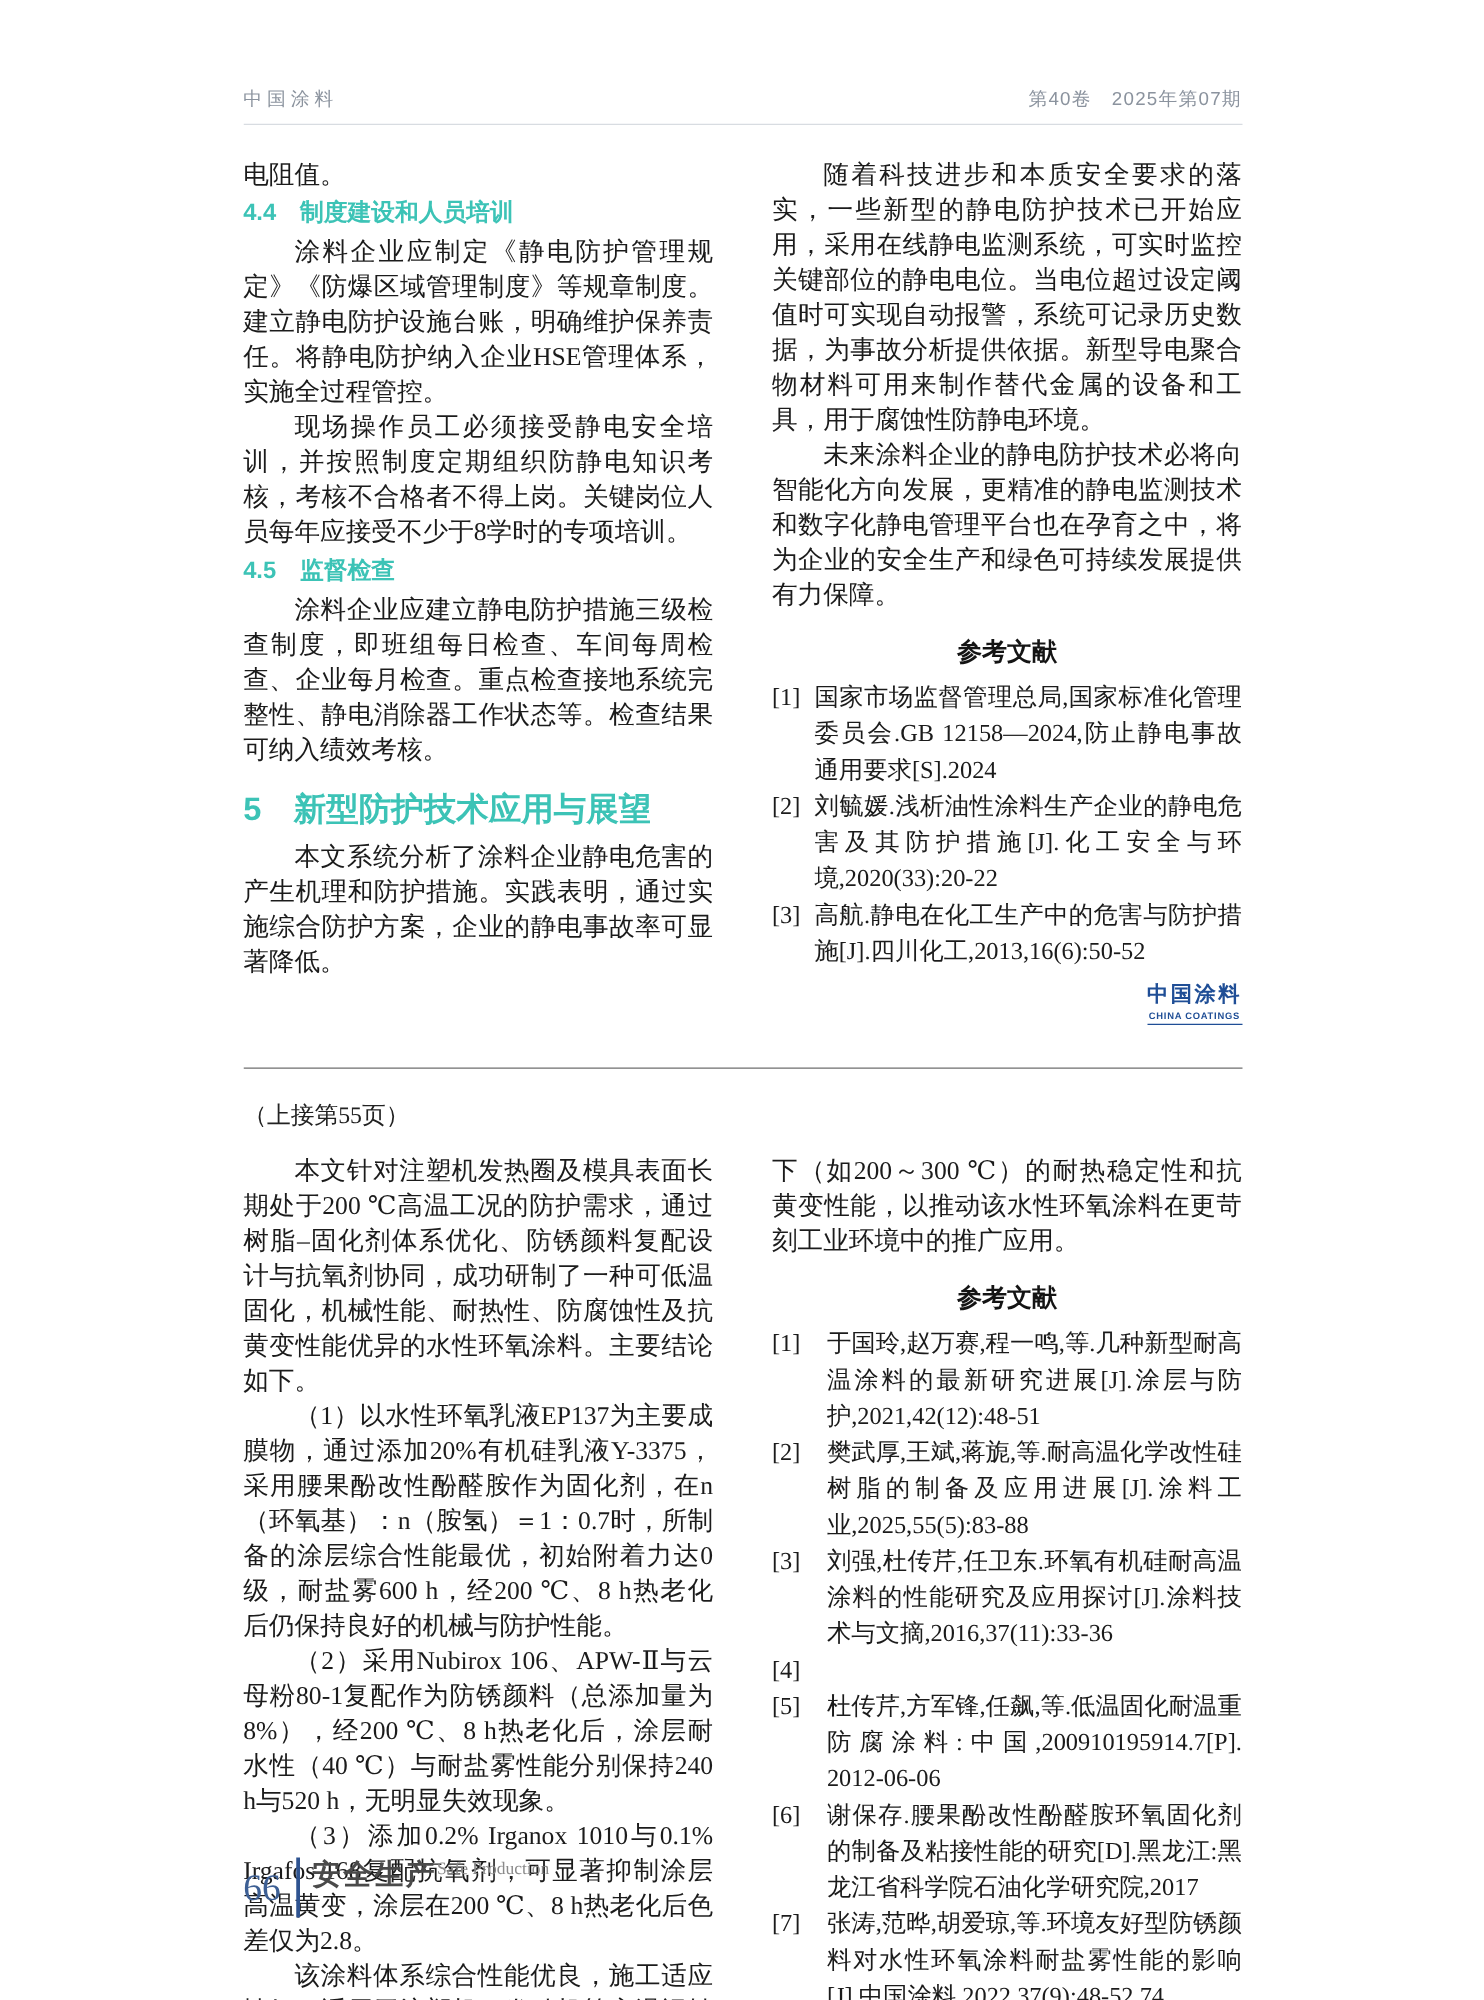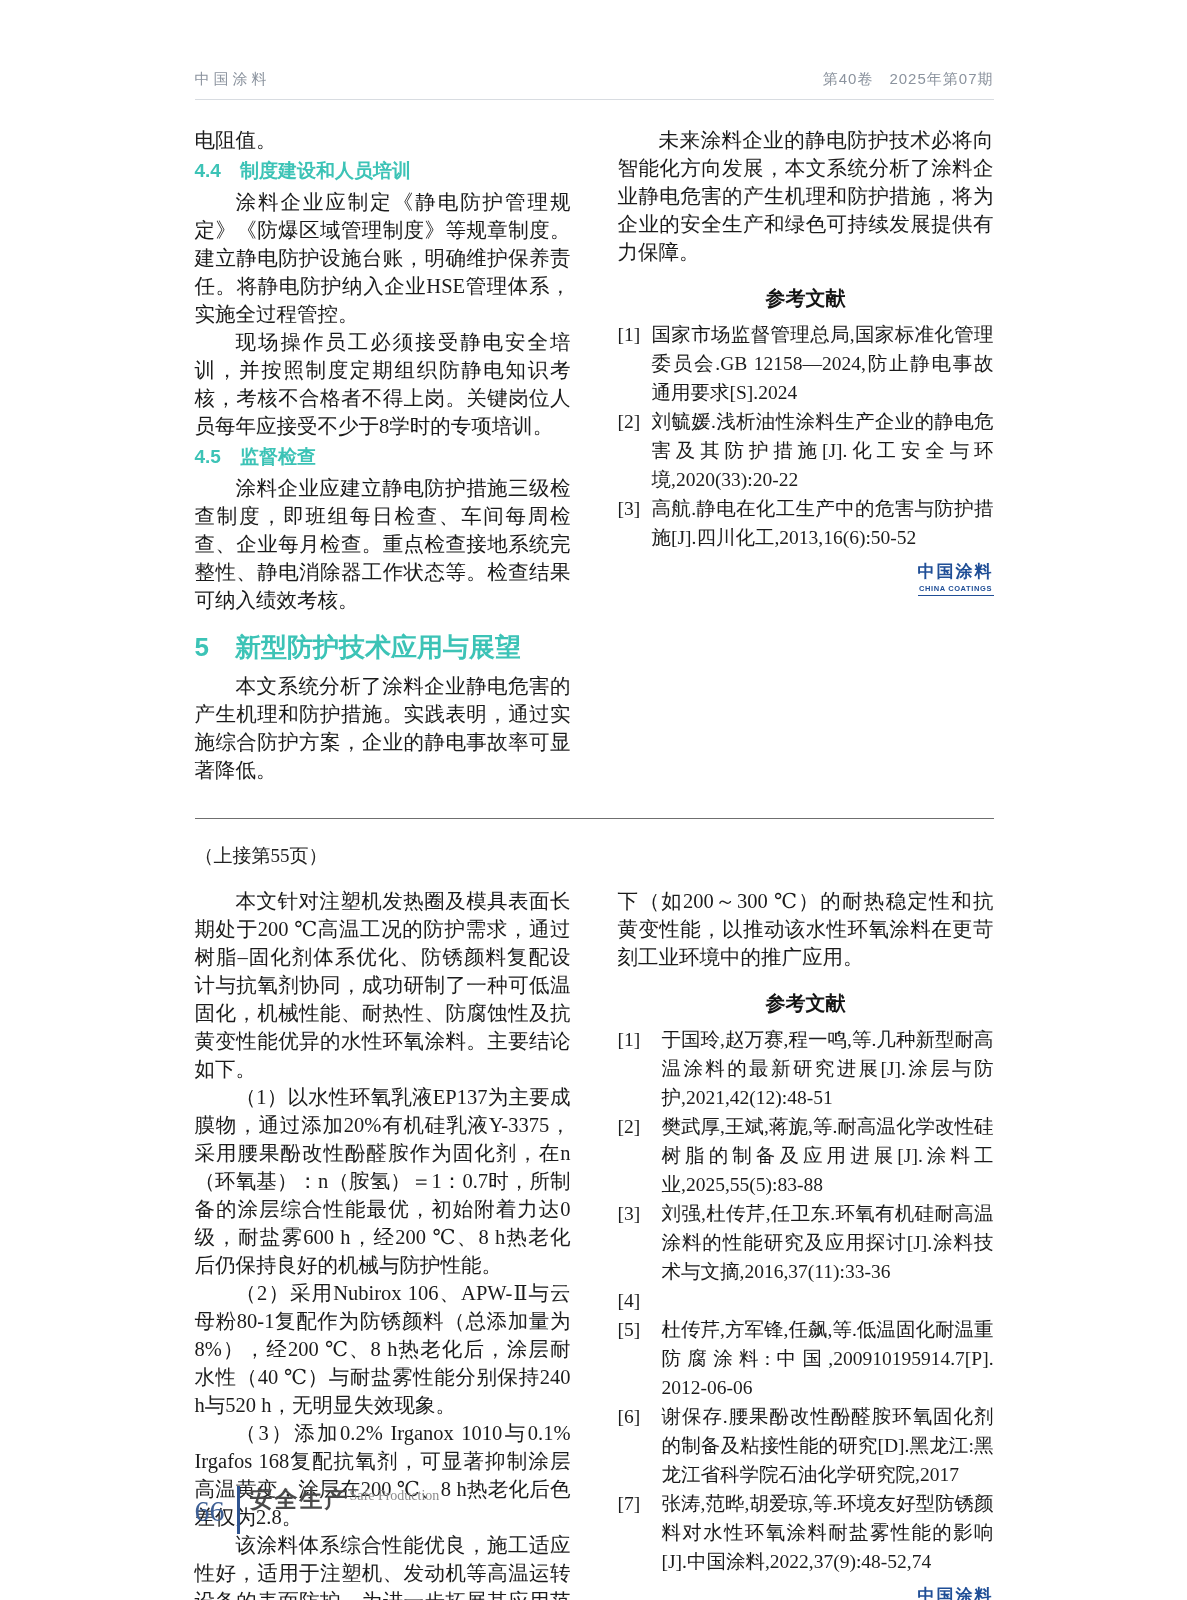--- a/index.html
+++ b/index.html
@@ -102,21 +102,22 @@
       <h4 class="sub-heading">4.4　制度建设和人员培训</h4>
       <p class="body">涂料企业应制定《静电防护管理规定》《防爆区域管理制度》等规章制度。建立静电防护设施台账，明确维护保养责任。将静电防护纳入企业HSE管理体系，实施全过程管控。</p>
       <p class="body">现场操作员工必须接受静电安全培训，并按照制度定期组织防静电知识考核，考核不合格者不得上岗。关键岗位人员每年应接受不少于8学时的专项培训。</p>
       <h4 class="sub-heading">4.5　监督检查</h4>
       <p class="body">涂料企业应建立静电防护措施三级检查制度，即班组每日检查、车间每周检查、企业每月检查。重点检查接地系统完整性、静电消除器工作状态等。检查结果可纳入绩效考核。</p>
       <h2 class="major-heading">5　新型防护技术应用与展望</h2>
       <p class="body">本文系统分析了涂料企业静电危害的产生机理和防护措施。实践表明，通过实施综合防护方案，企业的静电事故率可显著降低。</p>
     </div>
 
     <div class="col">
-      <p class="body">未来涂料企业的静电防护技术必将向智能化方向发展，本文系统分析了涂料企业静电危害的产生机理和防护措施，将为企业的安全生产和绿色可持续发展提供有力保障。</p>
+      <p class="body">随着科技进步和本质安全要求的落实，一些新型的静电防护技术已开始应用，采用在线静电监测系统，可实时监控关键部位的静电电位。当电位超过设定阈值时可实现自动报警，系统可记录历史数据，为事故分析提供依据。新型导电聚合物材料可用来制作替代金属的设备和工具，用于腐蚀性防静电环境。</p>
+      <p class="body">未来涂料企业的静电防护技术必将向智能化方向发展，更精准的静电监测技术和数字化静电管理平台也在孕育之中，将为企业的安全生产和绿色可持续发展提供有力保障。</p>
       <div class="refs-title">参考文献</div>
 
       <div class="ref">
         <span class="num">[1]</span>
         <span class="txt">国家市场监督管理总局,国家标准化管理委员会.GB 12158—2024,防止静电事故通用要求[S].2024</span>
       </div>
       <div class="ref">
         <span class="num">[2]</span>
         <span class="txt">刘毓媛.浅析油性涂料生产企业的静电危害及其防护措施[J].化工安全与环境,2020(33):20-22</span>
       </div>

